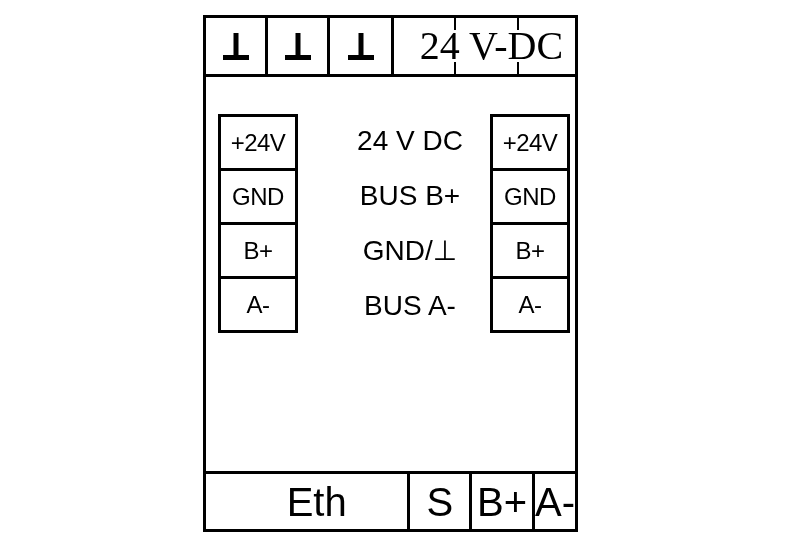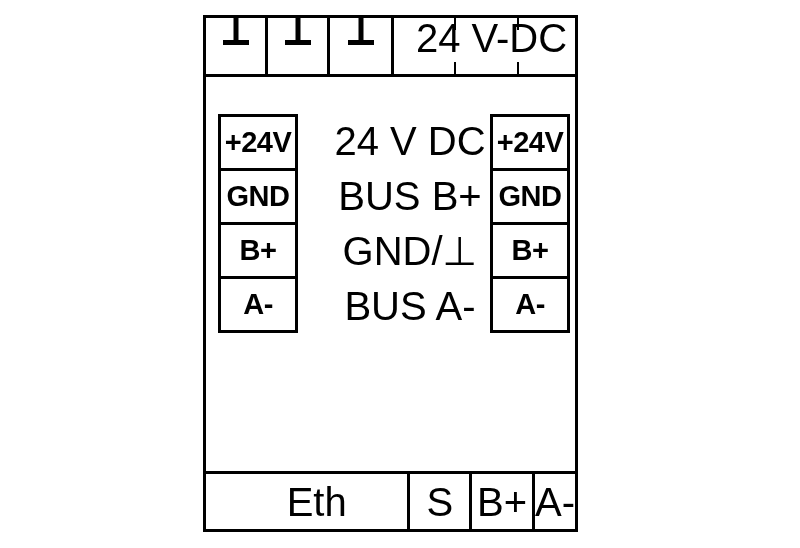--- a/index.html
+++ b/index.html
@@ -22,21 +22,21 @@
 
   
   .header-row {
     height: 59px; flex: 0 0 59px;
     border-bottom: 3px solid #000;
     box-sizing: border-box;
     display: flex;
   }
   .hcell {
     border-right: 3px solid #000; box-sizing: border-box;
-    display: flex; justify-content: center;
+    display: flex; align-items: center; justify-content: center; font-family: Liberation Serif, serif;
   }
   .hcell.g1 { width: 62px; }
   .hcell.g2 { width: 62px; }
   .hcell.g3 { width: 64px; }
   .hcell.pwr {
     flex: 1; border-right: none; position: relative;
     font-size: 40px; line-height: 1; padding-left: 14px;
     letter-spacing: 0px;
   }
   .dash-divider {
@@ -67,33 +67,33 @@
     position: absolute; top: 37px; width: 80px; height: 219px;
     border: 3px solid #000; box-sizing: border-box;
     display: flex; flex-direction: column; background: #fff;
   }
   .terminal-block.left  { left: 12px; }
   .terminal-block.right { left: 284px; }
   .tcell {
     flex: 1 1 auto;
     border-bottom: 3px solid #000; box-sizing: border-box;
     display: flex; align-items: center; justify-content: center;
-    font-size: 29px; line-height: 1; letter-spacing: -0.5px; font-weight: bold;
+    font-size: 24px; line-height: 1; letter-spacing: -0.5px;
   }
   .tcell:last-child { border-bottom: none; }
 
   .center-labels {
     position: absolute; left: 92px; top: 37px;
     width: 192px; height: 219px;
     display: flex; flex-direction: column;
   }
   .clabel {
     flex: 1 1 auto;
     display: flex; align-items: center; justify-content: center;
-    font-size: 40px; line-height: 1; padding-left: 32px;
+    font-size: 28px; line-height: 1; padding-left: 32px;
   }
 
   
   .bottom-row {
     margin-top: auto;
     height: 58px; flex: 0 0 58px;
     border-top: 3px solid #000; box-sizing: border-box;
     display: flex;
     padding-left: 20px;
   }

